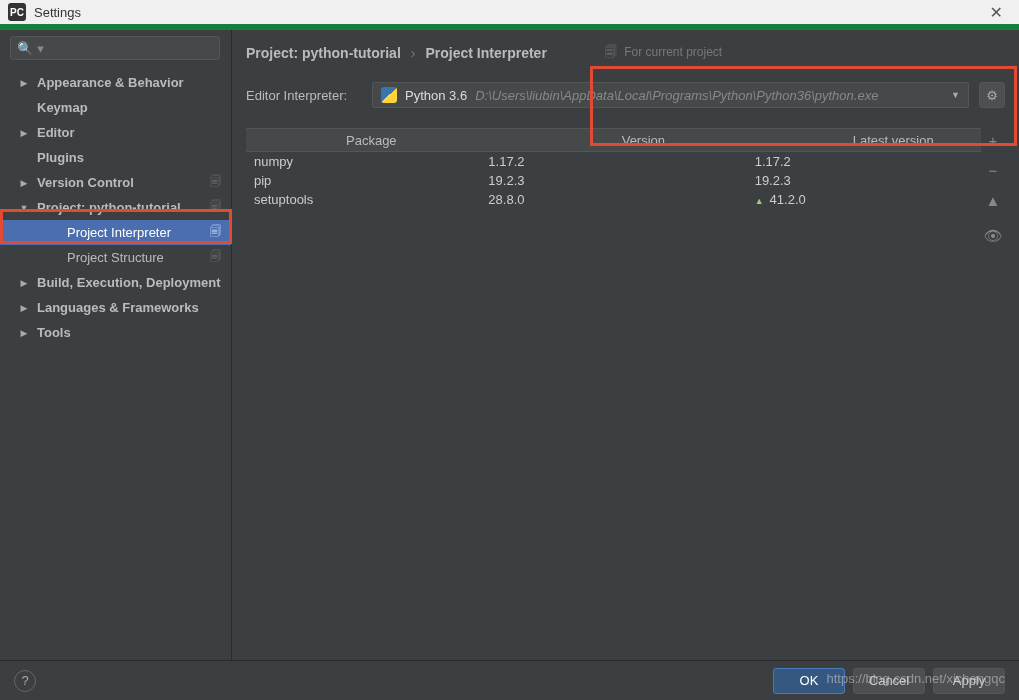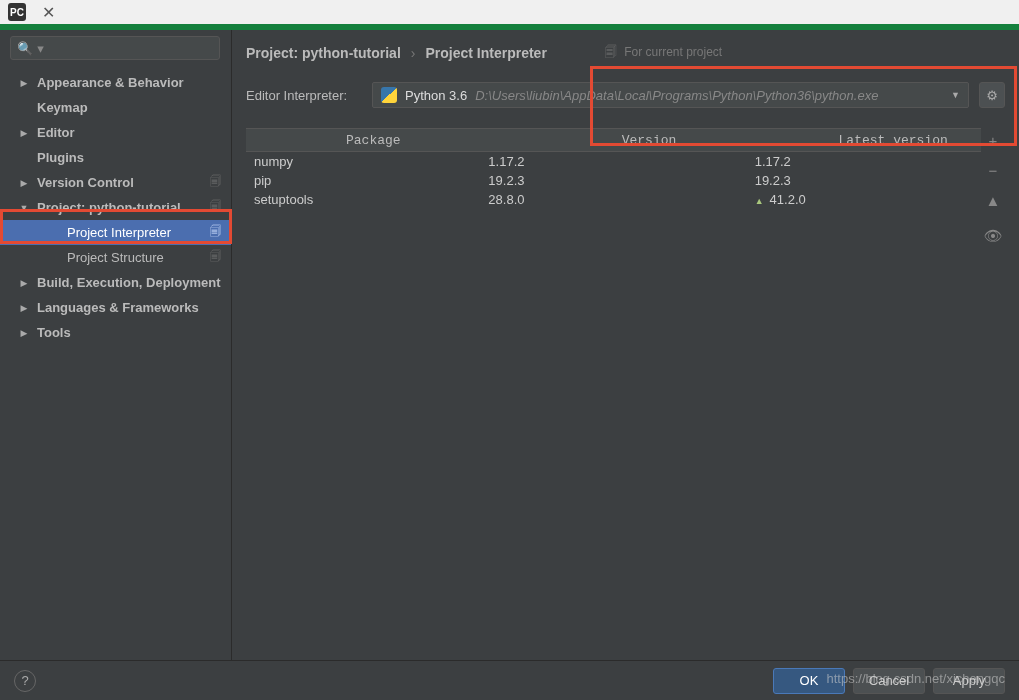--- a/index.html
+++ b/index.html
@@ -40,21 +40,21 @@
 .interpreter-select { flex: 1; height: 26px; background: #45494a; border: 1px solid #555; border-radius: 2px; display: flex; align-items: center; padding: 0 8px; gap: 8px; position: relative; }
 .interpreter-select .py-icon { width: 16px; height: 16px; background: linear-gradient(135deg, #3776ab 50%, #ffd43b 50%); border-radius: 3px; }
 .interpreter-select .py-name { color: #ddd; }
 .interpreter-select .py-path { color: #888; font-style: italic; }
 .interpreter-select .dd-arrow { position: absolute; right: 8px; color: #aaa; font-size: 9px; }
 .gear-btn { width: 26px; height: 26px; background: #4c5052; border: 1px solid #555; border-radius: 3px; display: flex; align-items: center; justify-content: center; color: #aaa; }
 
 .table-wrap { margin-top: 20px; display: flex; }
 .table { flex: 1; }
 .thead { display: flex; background: #45494a; height: 24px; align-items: center; border-top: 1px solid #555; border-bottom: 1px solid #555; }
-.th { flex: 1; padding-left: 8px; font-weight: normal; color: #bbb; font-family: Liberation Mono, monospace; }
+.th { flex: 1; padding-left: 8px; font-weight: normal; color: #bbb; }
 .th:nth-child(1){ flex: 1; text-align:left; padding-left: 100px;}
 .th:nth-child(2){ flex: 1; text-align:left; padding-left: 100px;}
 .th:nth-child(3){ flex: 1; text-align:center; }
 .tbody .tr { display: flex; height: 19px; align-items: center; }
 .td { flex: 1; padding-left: 8px; color: #ccc; }
 .td.c3 { text-align: left; padding-left: 40px; }
 .td .up-arrow { color: #a9c77d; margin-right: 6px; font-size: 9px; }
 
 .side-tools { width: 24px; display: flex; flex-direction: column; align-items: center; gap: 10px; padding-top: 2px; color: #888; }
 .side-tools .tool { width: 20px; height: 20px; display: flex; align-items: center; justify-content: center; font-size: 15px; }
@@ -68,20 +68,21 @@
 .footer .btn { min-width: 72px; height: 26px; background: #4c5052; border: 1px solid #555; border-radius: 3px; display: flex; align-items: center; justify-content: center; color: #ccc; padding: 0 12px; }
 .footer .btn.primary { background: #365880; border-color: #4a79b8; color: #fff; }
 
 .watermark { position: absolute; right: 14px; bottom: 14px; color: #d0d0d0; opacity: 0.55; font-size: 13px; pointer-events: none; }
 </style>
 </head>
 <body>
 
 <div class="titlebar">
   <div class="app-icon">PC</div>
+  <div class="title">Settings</div>
   <div class="close">✕</div>
 </div>
 
 <div class="body-area">
   <div class="sidebar">
     <div class="search-row">
       <div class="search-box">
         <span class="mag">🔍</span>
         <span>▾</span>
       </div>

